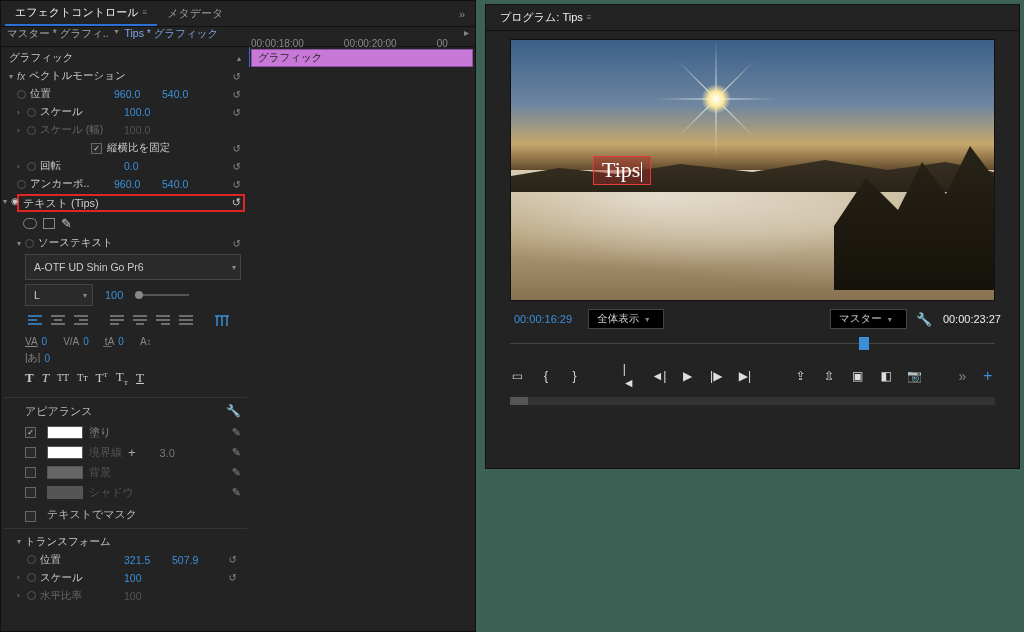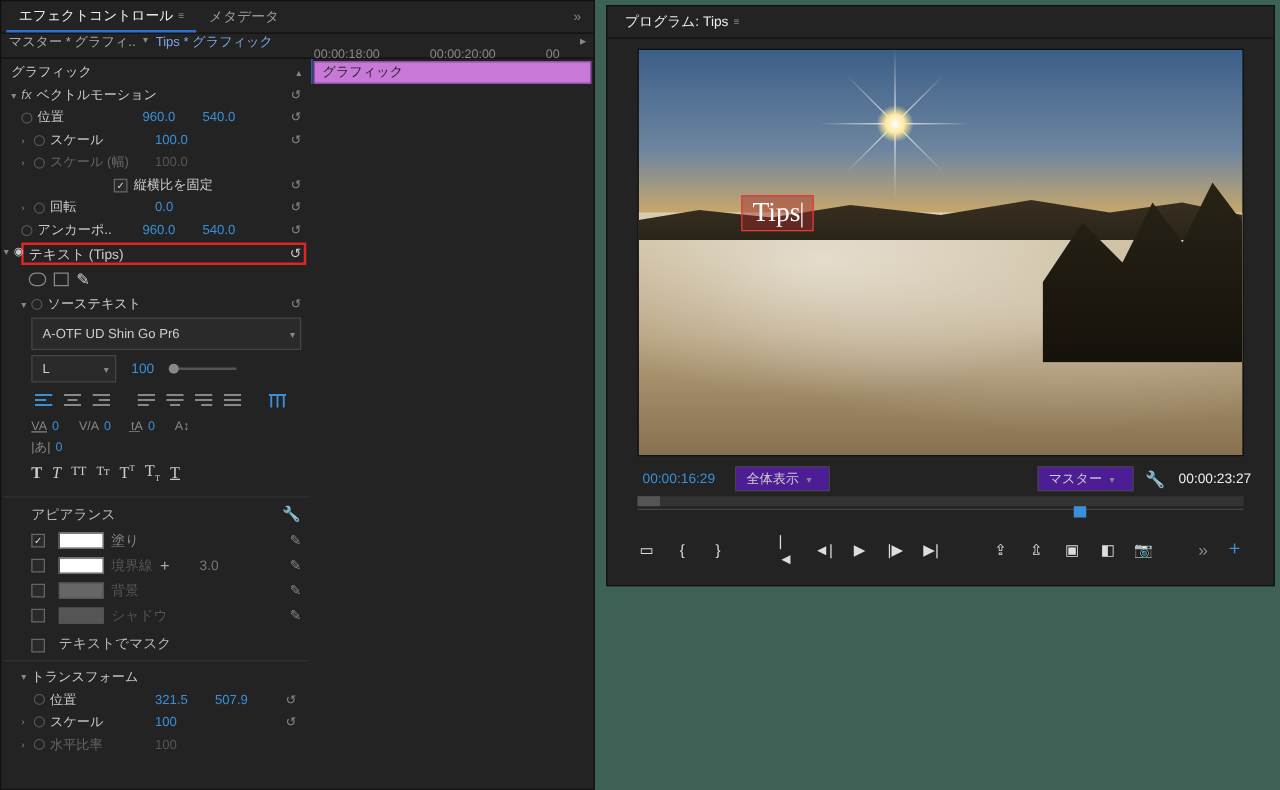--- a/index.html
+++ b/index.html
@@ -65,39 +65,39 @@
   .appRow{display:flex;align-items:center;height:20px;gap:6px;color:#888}
   .appRow .swatch{width:36px;height:13px;border:1px solid #555}
   .appRow .plus{color:#aaa;font-size:13px}
   .appRow.dim{color:#555}
   .appRow .ed{margin-left:auto;color:#888;font-size:11px}
   .maskRow{display:flex;align-items:flex-end;gap:6px;margin-top:4px;color:#bbb}
   
   .trans{border-top:1px solid #333;padding:4px 4px 4px 8px}
   
   .rpanel .tabbar{border-bottom:1px solid #111}
-  .monitor{margin:8px 24px 0 24px;height:326px;background:linear-gradient(#2f4d6a,#6a4f2e 40%,#3a3326);position:relative;overflow:hidden;border:1px solid #111}
+  .monitor{margin:8px 24px 0 24px;height:262px;background:linear-gradient(#2f4d6a,#6a4f2e 40%,#3a3326);position:relative;overflow:hidden;border:1px solid #111}
   .sun{position:absolute;left:190px;top:44px;width:30px;height:30px;background:radial-gradient(circle,#fff 0%,#ffe9a0 35%,transparent 70%);border-radius:50%;}
   .flares{position:absolute;left:176px;top:30px;width:58px;height:58px;}
   .flares::before,.flares::after{content:"";position:absolute;left:50%;top:50%;width:120px;height:1px;background:linear-gradient(90deg,transparent,#fff,transparent);transform-origin:center}
   .flares::before{transform:translate(-50%,-50%) rotate(0deg)}
   .flares::after{transform:translate(-50%,-50%) rotate(90deg)}
   .flare2{position:absolute;left:176px;top:30px;width:58px;height:58px;}
   .flare2::before,.flare2::after{content:"";position:absolute;left:50%;top:50%;width:110px;height:1px;background:linear-gradient(90deg,transparent,#ffe,transparent);transform-origin:center}
   .flare2::before{transform:translate(-50%,-50%) rotate(45deg)}
   .flare2::after{transform:translate(-50%,-50%) rotate(-45deg)}
   .sky{position:absolute;inset:0;background:linear-gradient(#3b5f88 0%,#6e86a0 25%,#c6a76c 40%,transparent 50%)}
   .clouds{position:absolute;left:0;right:0;top:130px;bottom:0;background:linear-gradient(#d0c2a3,#b5a07b 50%,#877150);}
   .clouds::after{content:"";position:absolute;inset:0;background:radial-gradient(ellipse at 30% 20%,rgba(255,255,255,.5),transparent 50%),radial-gradient(ellipse at 70% 40%,rgba(255,255,255,.3),transparent 60%)}
   .hills{position:absolute;left:0;right:0;top:112px;height:40px;background:linear-gradient(#3b3324,#2a2418);clip-path:polygon(0 60%,10% 40%,22% 55%,35% 30%,50% 50%,65% 20%,78% 45%,90% 25%,100% 50%,100% 100%,0 100%)}
   .hillsR{position:absolute;right:0;top:90px;width:160px;height:160px;background:linear-gradient(#2b2518,#15120b);clip-path:polygon(0 60%,20% 30%,40% 50%,55% 20%,70% 40%,85% 10%,100% 30%,100% 100%,0 100%)}
   .tipsbox{position:absolute;left:82px;top:116px;padding:2px 8px;border:1px solid #e23b3b;background:rgba(160,40,40,.45);color:#fff;font:22px/1 serif;}
   .cursor{display:inline-block;width:1px;height:20px;background:#fff;vertical-align:middle;margin-left:1px}
   .ctrlrow{display:flex;align-items:center;margin:8px 18px 0 28px;font-size:11px;color:#3b8fd9;gap:10px}
-  .ctrlrow .sel{border:1px solid #444;background:#4c1d95;color:#ccc;padding:2px 14px 2px 8px;margin-left:6px;position:relative;font-size:10.5px}
+  .ctrlrow .sel{border:1px solid #444;background:#000000;color:#ccc;padding:2px 14px 2px 8px;margin-left:6px;position:relative;font-size:10.5px}
   .ctrlrow .sel .dd{font-size:8px;color:#888;margin-left:6px}
   .ctrlrow .sp{flex:1}
   .timeline{margin:6px 24px 0 24px;height:18px;position:relative}
   .timeline .track{position:absolute;left:0;right:0;top:8px;height:1px;background:#444}
   .timeline .ph{position:absolute;top:2px;width:10px;height:13px;background:#3b8fd9;left:72%}
   .overlaybar{position:absolute;left:24px;right:24px;top:392px;height:8px;background:#333;display:flex}
   .overlaybar .seg{height:100%;background:#555;width:18px;margin-right:auto}
   .transport{display:flex;align-items:center;justify-content:center;gap:14px;margin:14px 24px 0 24px;color:#bbb;font-size:12px}
   .transport .btn{width:18px;height:18px;display:flex;align-items:center;justify-content:center;color:#ddd}
   .transport .more{color:#888;font-size:14px}

